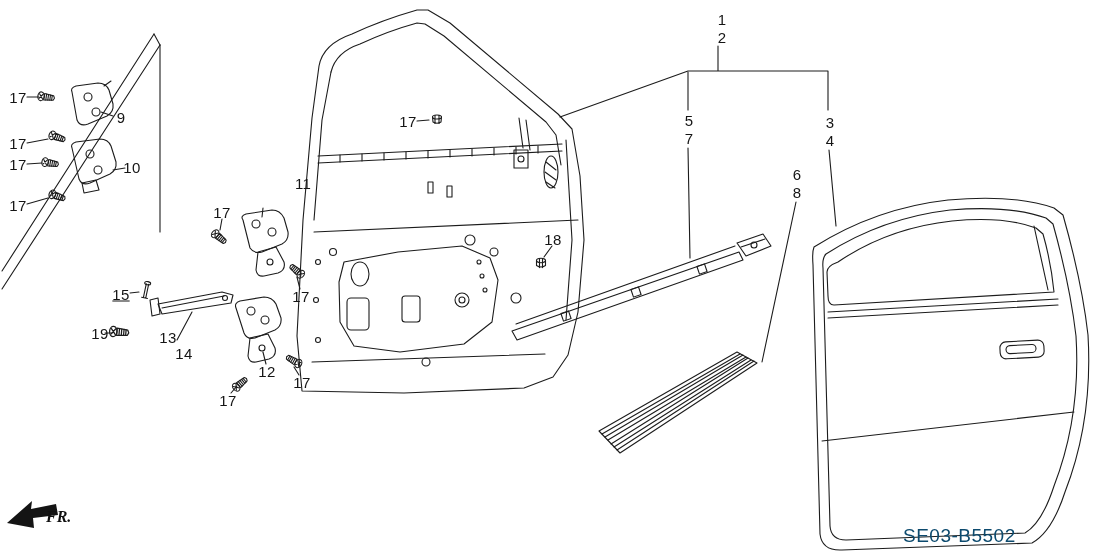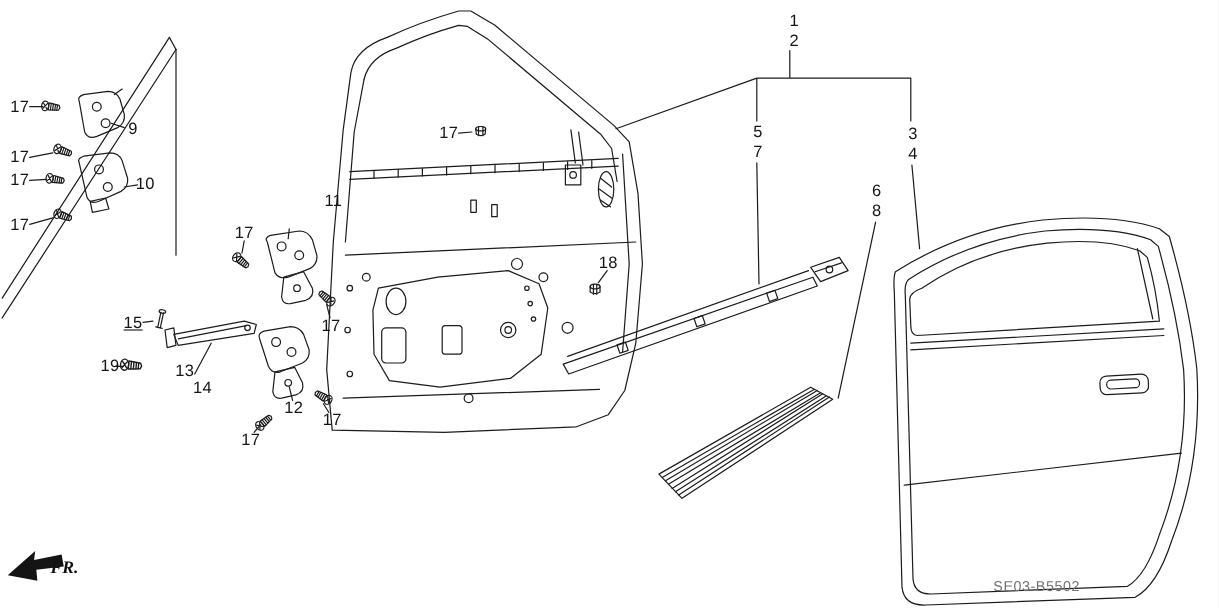--- a/index.html
+++ b/index.html
@@ -18,21 +18,21 @@
     position:absolute; transform:translate(-50%,-50%);
     font-size:15px; color:#151515; letter-spacing:.3px;
     white-space:nowrap; user-select:none;
   }
   .fr-label {
     position:absolute; left:46px; top:508px;
     font-size:16px; font-weight:bold; font-style:italic; color:#101010;font-family:Liberation Serif, serif;
   }
   .diagram-code {
     position:absolute; left:903px; top:525px;
-    font-size:13px; letter-spacing:.5px; color:#737373;
+    font-size:19px; letter-spacing:.5px; color:#0c4a6e;
   }
 </style>
 </head>
 <body>
 
 <div class="stage">
 
   <svg class="art" width="1108" height="553" viewBox="0 0 1108 553">
     <defs>
       <g id="screw">

